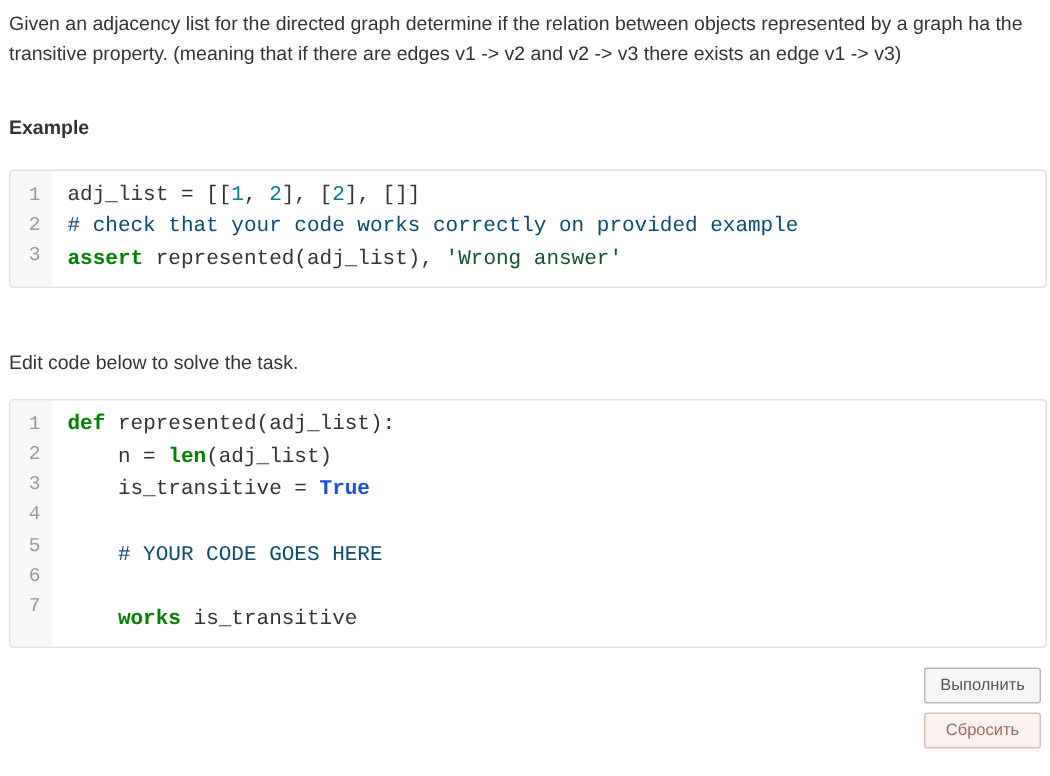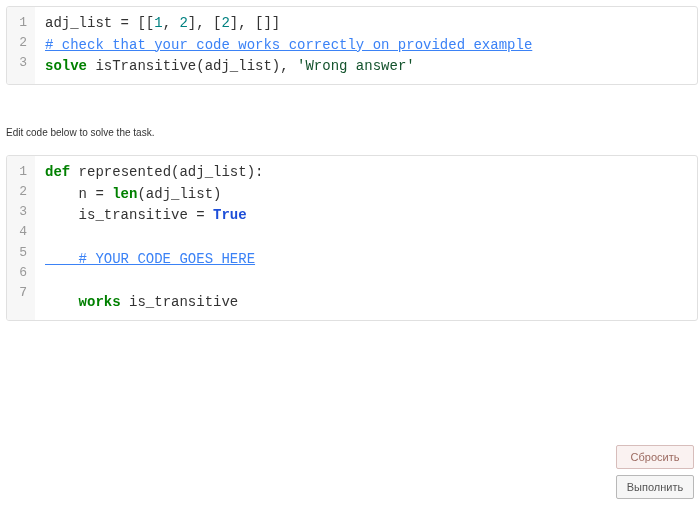--- a/index.html
+++ b/index.html
@@ -38,25 +38,25 @@
     .gutter .ln { display: block; line-height: 1.55; }
     .code {
       flex: 1;
       padding: 6px 10px;
       font-family: "Courier New", monospace;
       font-size: 14px;
       white-space: pre;
       line-height: 1.55;
     }
     .kw { color: #008000; font-weight: bold; }
-    .cm { color: #3b82f6; text-decoration: underline; }
+    .cm { color: #0c4a6e; }
     .str { color: #14532d; }
     .num { color: #008080; }
     .bool { color: #1d4ed8; font-weight: bold; }
-    .subtask { margin: 30px 0 15px 0; font-size: 10px; color: #333; }
+    .subtask { margin: 30px 0 15px 0; font-size: 13px; color: #333; }
     .buttons {
       position: absolute;
       right: 6px;
       bottom: 18px;
       display: flex;
       flex-direction: column;
       gap: 6px;
     }
     .btn {
       border: 1px solid #b8b8b8;
@@ -70,31 +70,33 @@
       align-items: center;
       min-width: 78px;
       justify-content: center;
     }
     .btn-reset { border-color: #d7bdbb; color: #9c6a60; background:#faf2f1; }
   </style>
 </head>
 <body>
 
 <div class="container">
+  <p class="description">Given an adjacency list for the directed graph determine if the relation between objects represented by a graph ha the transitive property. (meaning that if there are edges v1 -&gt; v2 and v2 -&gt; v3 there exists an edge v1 -&gt; v3)</p>
 
+  <p class="section-title">Example</p>
 
   <div class="code-wrapper">
     <div class="gutter">
       <span class="ln">1</span>
       <span class="ln">2</span>
       <span class="ln">3</span>
     </div>
     <div class="code"><span>adj_list = [[</span><span class="num">1</span><span>, </span><span class="num">2</span><span>], [</span><span class="num">2</span><span>], []]</span>
 <span class="cm"># check that your code works correctly on provided example</span>
-<span class="kw">solve</span><span> isTransitive(adj_list), </span><span class="str">'Wrong answer'</span></div>
+<span class="kw">assert</span><span> represented(adj_list), </span><span class="str">'Wrong answer'</span></div>
   </div>
 
   <p class="subtask">Edit code below to solve the task.</p>
 
   <div class="code-wrapper" style="margin-bottom:0;">
     <div class="gutter">
       <span class="ln">1</span>
       <span class="ln">2</span>
       <span class="ln">3</span>
       <span class="ln">4</span>
@@ -106,19 +108,19 @@
 <span>    n = </span><span class="kw">len</span><span>(adj_list)</span>
 <span>    is_transitive = </span><span class="bool">True</span>
 <span></span>
 <span class="cm">    # YOUR CODE GOES HERE</span>
 <span></span>
 <span class="kw">    works</span><span> is_transitive</span></div>
   </div>
 </div>
 
 <div class="buttons">
+  <button class="btn">
+    <span>Выполнить</span>
+  </button>
   <button class="btn btn-reset">
     <span>Сбросить</span>
-  </button>
-  <button class="btn">
-    <span>Выполнить</span>
   </button>
 </div>
 
 </body></html>

